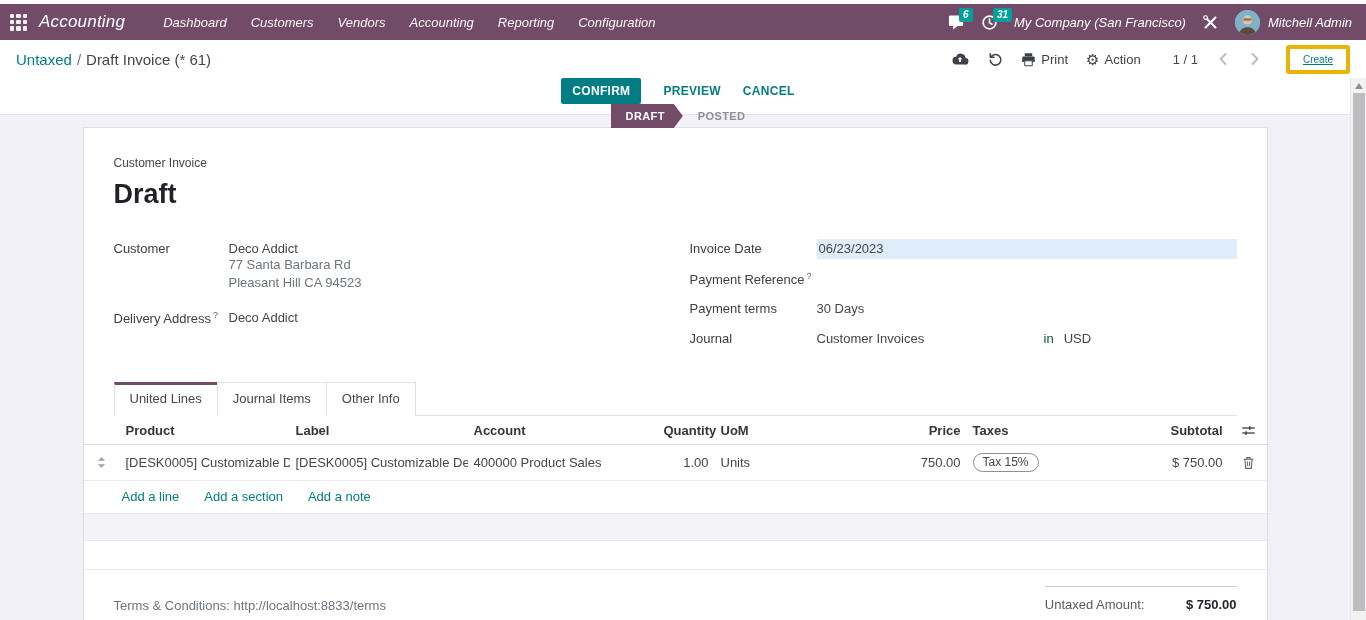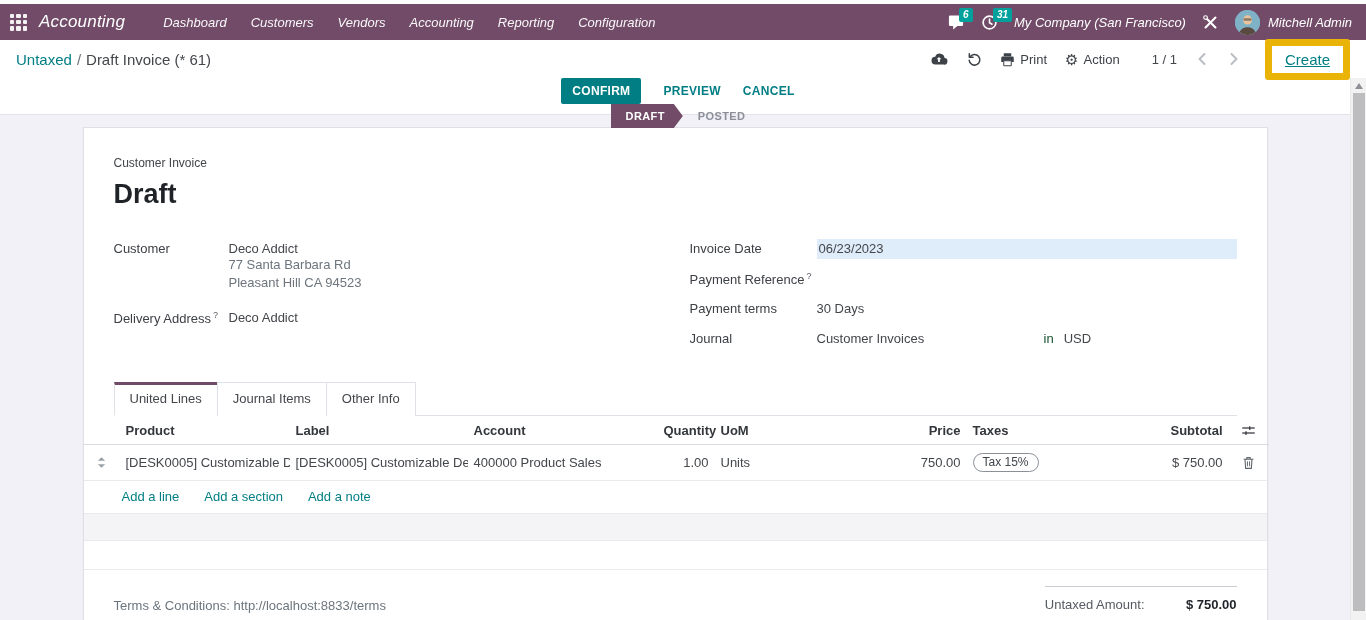--- a/index.html
+++ b/index.html
@@ -25,21 +25,21 @@
   
   .control-panel { height:38px; background:#fff; display:flex; align-items:center; justify-content:space-between; padding:0 16px; }
   .breadcrumb { font-size:15px; color:#43464b; }
   .breadcrumb .bc-link { color:#017E84; cursor:pointer; }
   .bc-sep { color:#6c757d; padding:0 5px; }
   .cp-right { display:flex; align-items:center; gap:18px; }
   .cp-btn { display:inline-flex; align-items:center; gap:5px; cursor:pointer; color:#3d4248; font-size:13px; }
   .gear-glyph { font-size:15px; line-height:15px; color:#3d4248; }
   .pager { font-size:13px; color:#43464b; margin-left:14px; }
   .chev { cursor:pointer; display:inline-flex; padding:2px; }
-  .create-btn { border:7px solid #eab308; color:#017E84; background:#fff; font-size:15px; padding:5px 13px; border-radius:3px; cursor:pointer; margin-left:6px;text-decoration:underline; }
+  .create-btn { border:4px solid #eab308; color:#017E84; background:#fff; font-size:10px; padding:5px 13px; border-radius:3px; cursor:pointer; margin-left:6px;text-decoration:underline; }
 
   
   .status-bar { height:37px; background:#fff; border-bottom:1px solid #e3e4e8; display:flex; align-items:center; justify-content:space-between; padding:0 26px 0 16px;flex-direction:column; }
   .sb-left { display:flex; align-items:center; gap:22px; }
   .btn-primary { background:#017E84; color:#fff; font-size:12px; font-weight:700; letter-spacing:.3px; padding:6px 11px; border:none; border-radius:2px; cursor:pointer; }
   .btn-flat { color:#017E84; font-size:12px; font-weight:700; letter-spacing:.3px; background:none; border:none; cursor:pointer; }
   .sb-right { display:flex; align-items:center; }
   .state-arrow { background:#714B67; color:#fff; font-size:11px; font-weight:700; letter-spacing:.4px; padding:6px 18px 6px 15px; clip-path:polygon(0 0, calc(100% - 9px) 0, 100% 50%, calc(100% - 9px) 100%, 0 100%); cursor:pointer; }
   .state-plain { color:#8a8f98; font-size:11px; font-weight:700; letter-spacing:.4px; margin-left:15px; cursor:pointer; }
 

